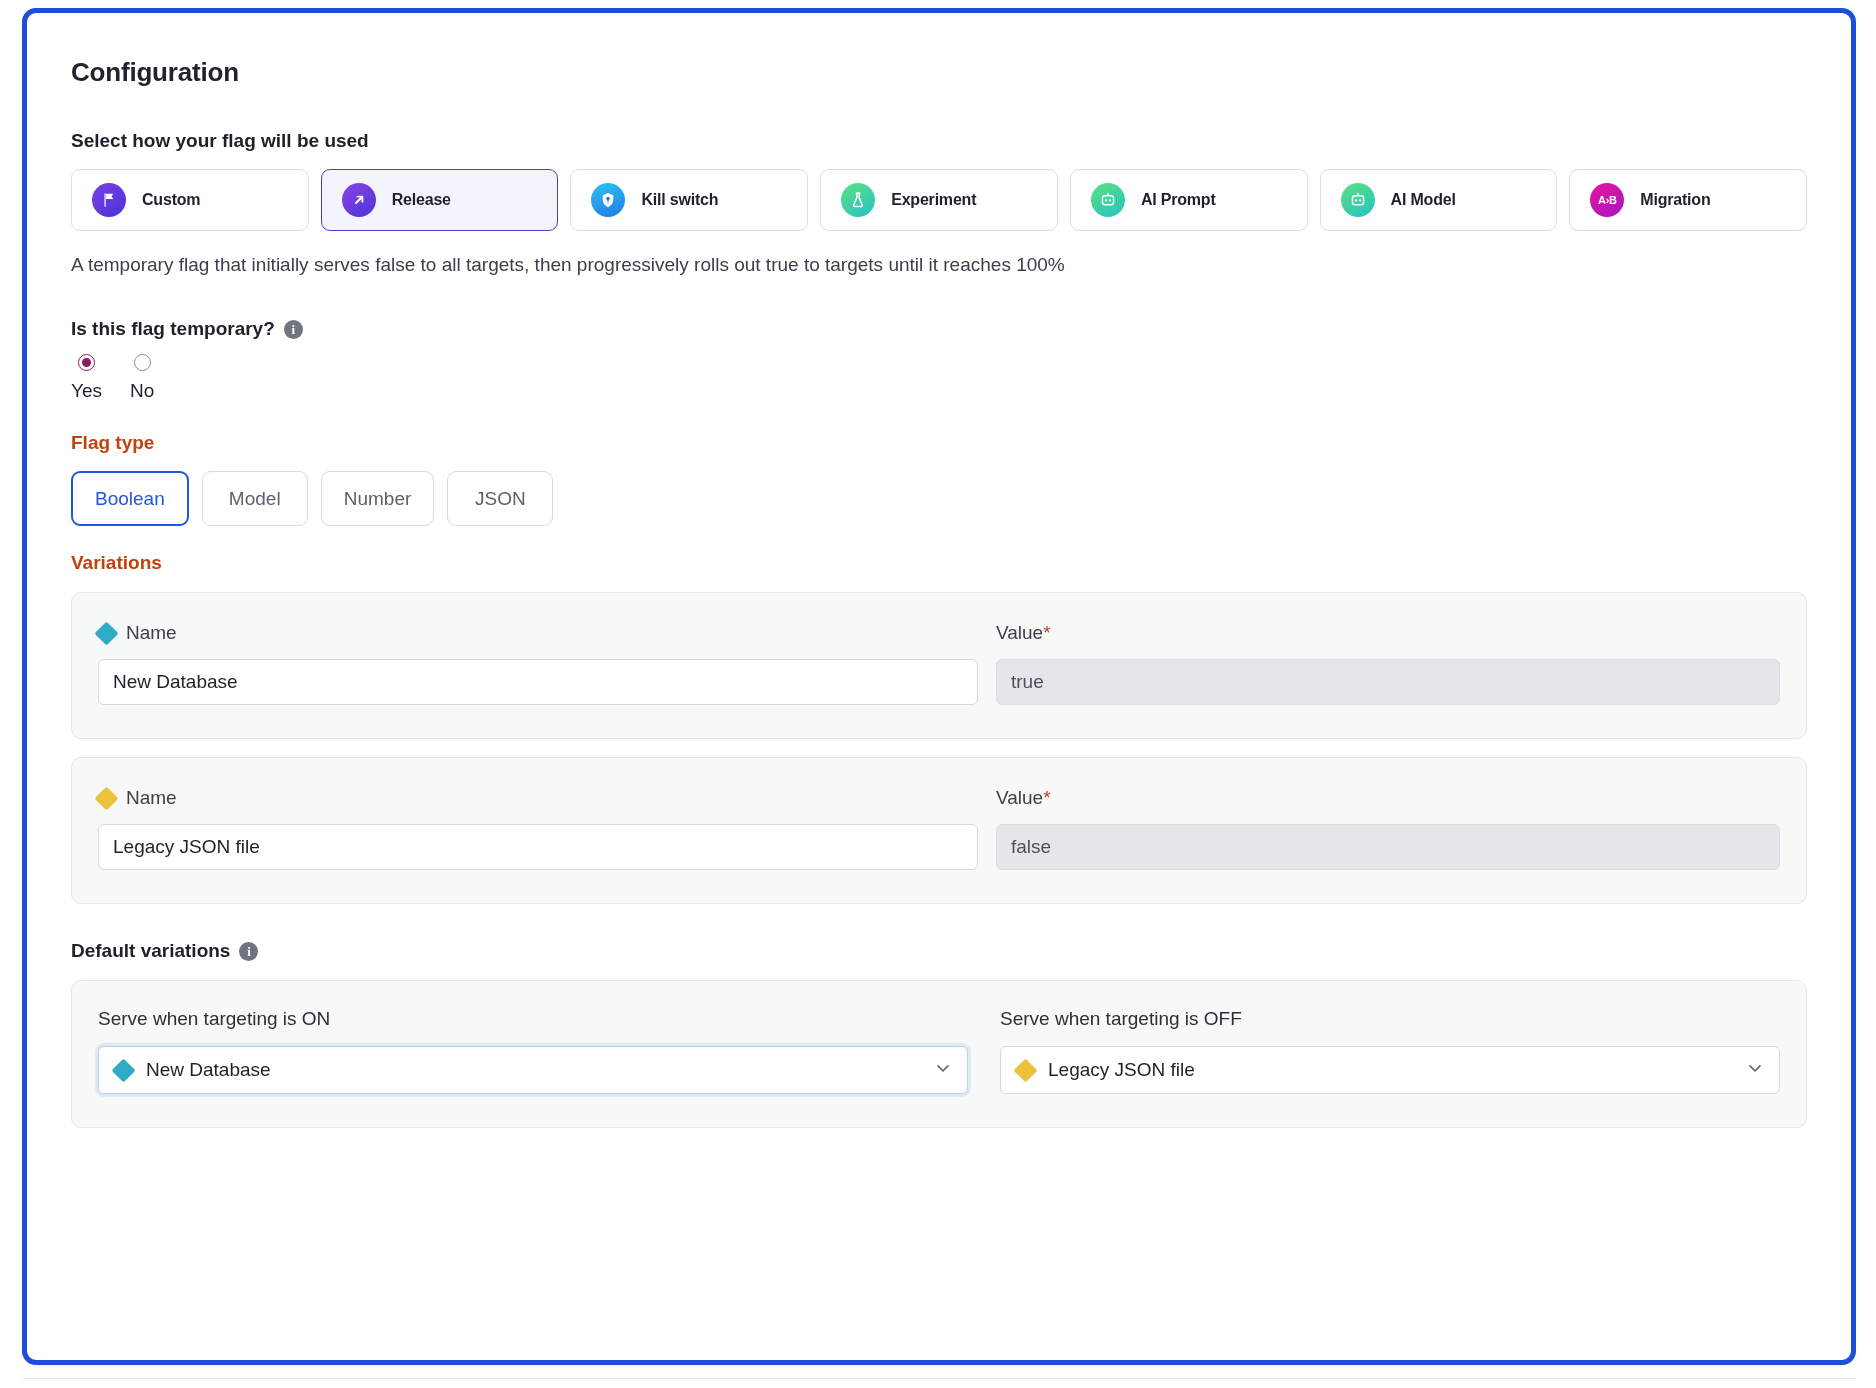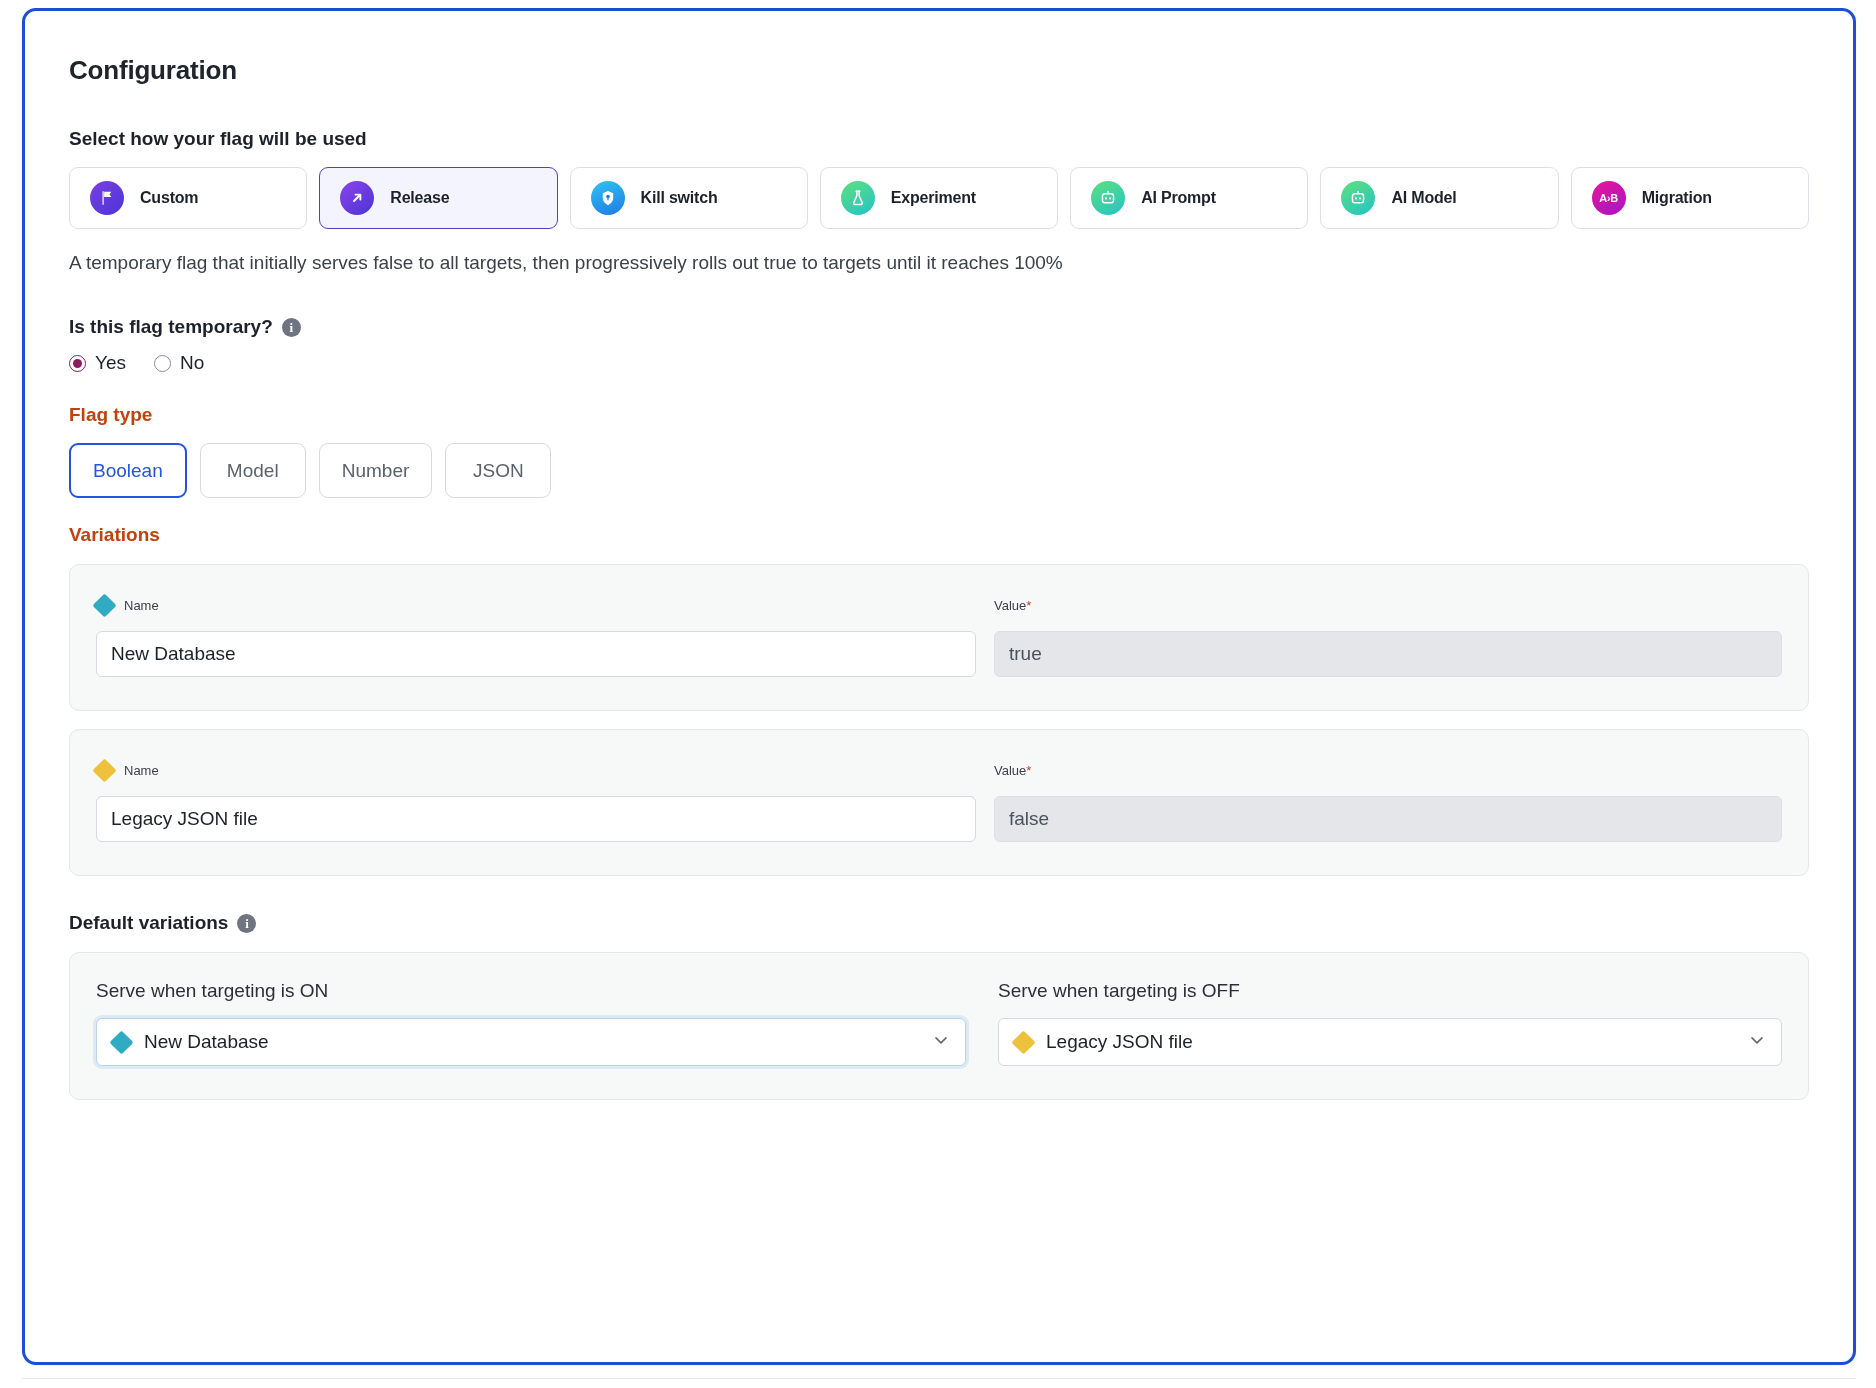--- a/index.html
+++ b/index.html
@@ -9,21 +9,21 @@
     font-family: "Liberation Sans", sans-serif;
     -webkit-font-smoothing: antialiased;
   }
   body { width: 1876px; height: 1388px; overflow: hidden; }
 
   .page-card {
     position: absolute;
     left: 22px; top: 8px;
     width: 1834px; height: 1357px;
     background: #fff;
-    border: 3px solid #1d4ed8;
+    border: 5px solid #1d4ed8;
     border-radius: 14px;
     box-shadow: 0 1px 3px rgba(20,25,35,.05);
     overflow: hidden;
   }
   .inner {
     padding: 36px 44px 0 44px;
   }
 
   
   .h-config {
@@ -102,21 +102,21 @@
   .row-inline { display: flex; align-items: center; gap: 9px; }
   .info-icon {
     width: 19px; height: 19px; border-radius: 50%;
     background: #6f7480;
     display: inline-flex; align-items: center; justify-content: center;
     color: #fff; font-size: 13px; font-weight: 700;
     font-family: "Liberation Serif", serif;
     line-height: 1;
   }
   .radios { display: flex; align-items: center; gap: 28px; margin-top: 14px; }
-  .radio-item { display: flex; align-items: center; gap: 9px; cursor: pointer; }
+  .radio-item { display: flex; align-items: center; gap: 9px; cursor: pointer; flex-direction: column; }
   .radio {
     width: 17px; height: 17px; border-radius: 50%;
     border: 1.6px solid #8a8f99; background: #fff;
     display: inline-flex; align-items: center; justify-content: center;
   }
   .radio.on { border-color: #8d1b64; }
   .radio.on::after {
     content: ""; width: 9px; height: 9px; border-radius: 50%;
     background: #8d1b64;
   }
@@ -153,21 +153,21 @@
   .panel-grid {
     display: grid;
     grid-template-columns: 880px 1fr;
     column-gap: 18px;
   }
   .field-head {
     display: flex; align-items: center; gap: 11px;
     height: 26px;
   }
   .field-label {
-    font-size: 13px; color: #3c4149;
+    font-size: 19px; color: #3c4149;
   }
   .req { color: #c23b22; }
   .diamond {
     width: 17px; height: 17px;
     transform: rotate(45deg);
     border-radius: 2px;
     display: inline-block;
   }
   .d-teal   { background: #2fabc4; }
   .d-yellow { background: #edc13c; }

